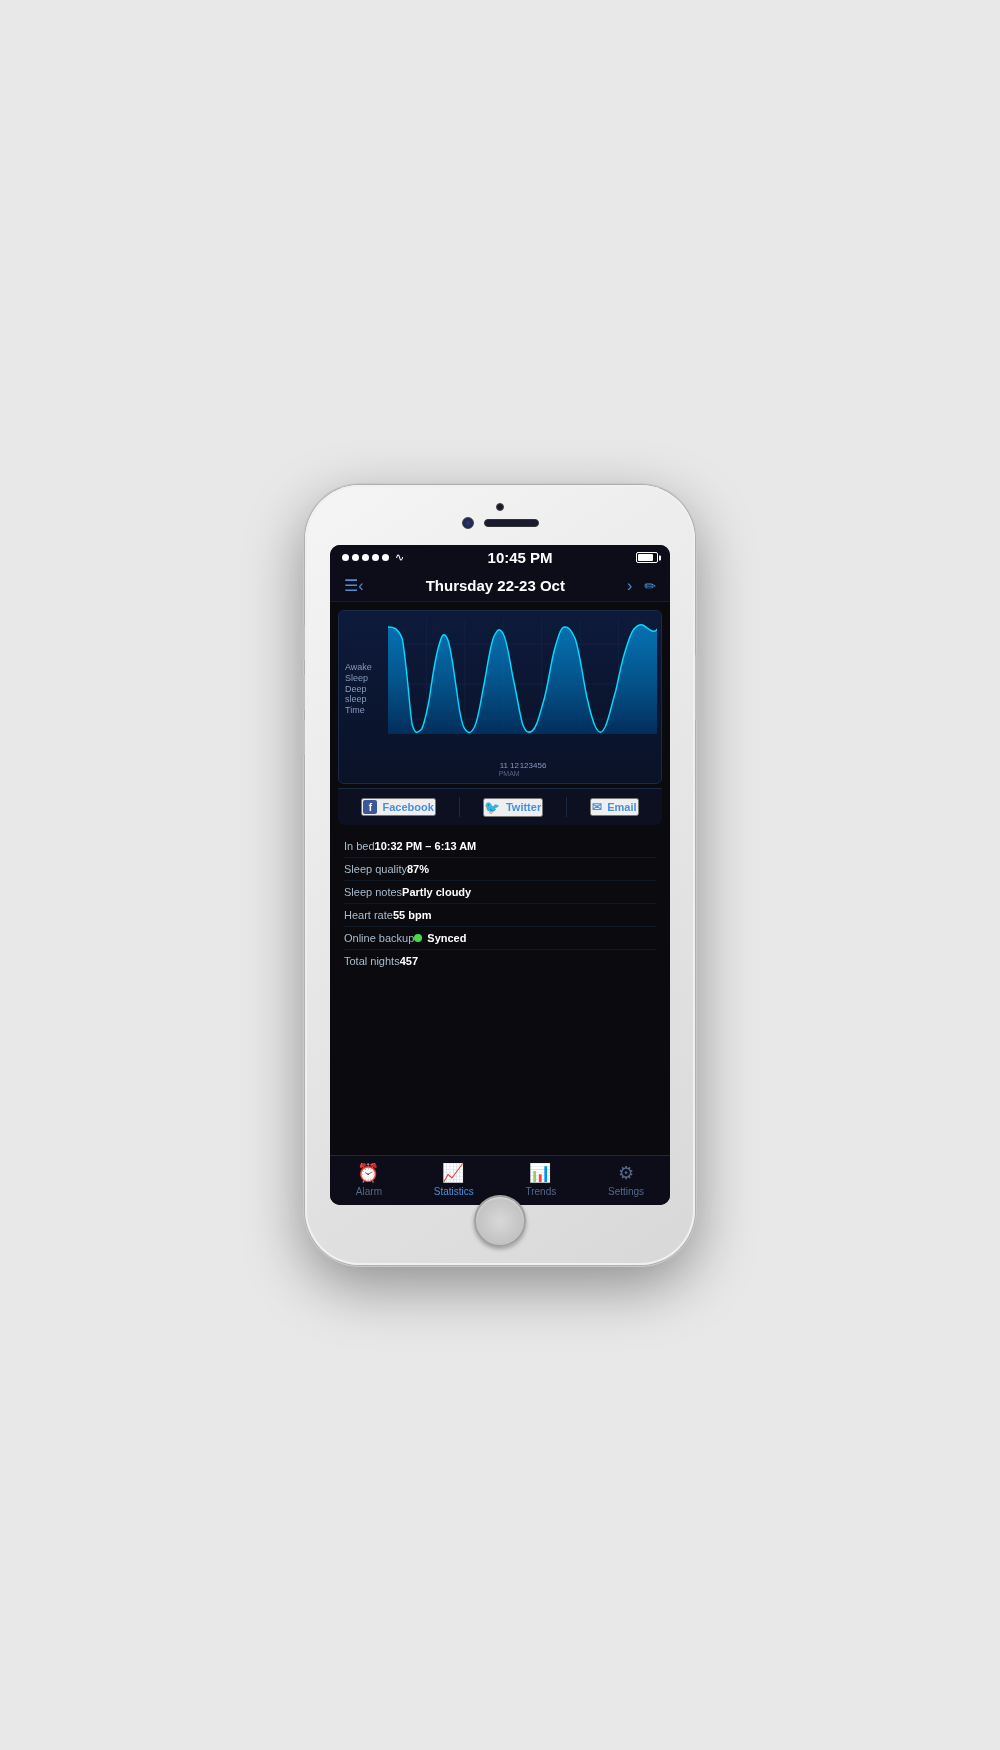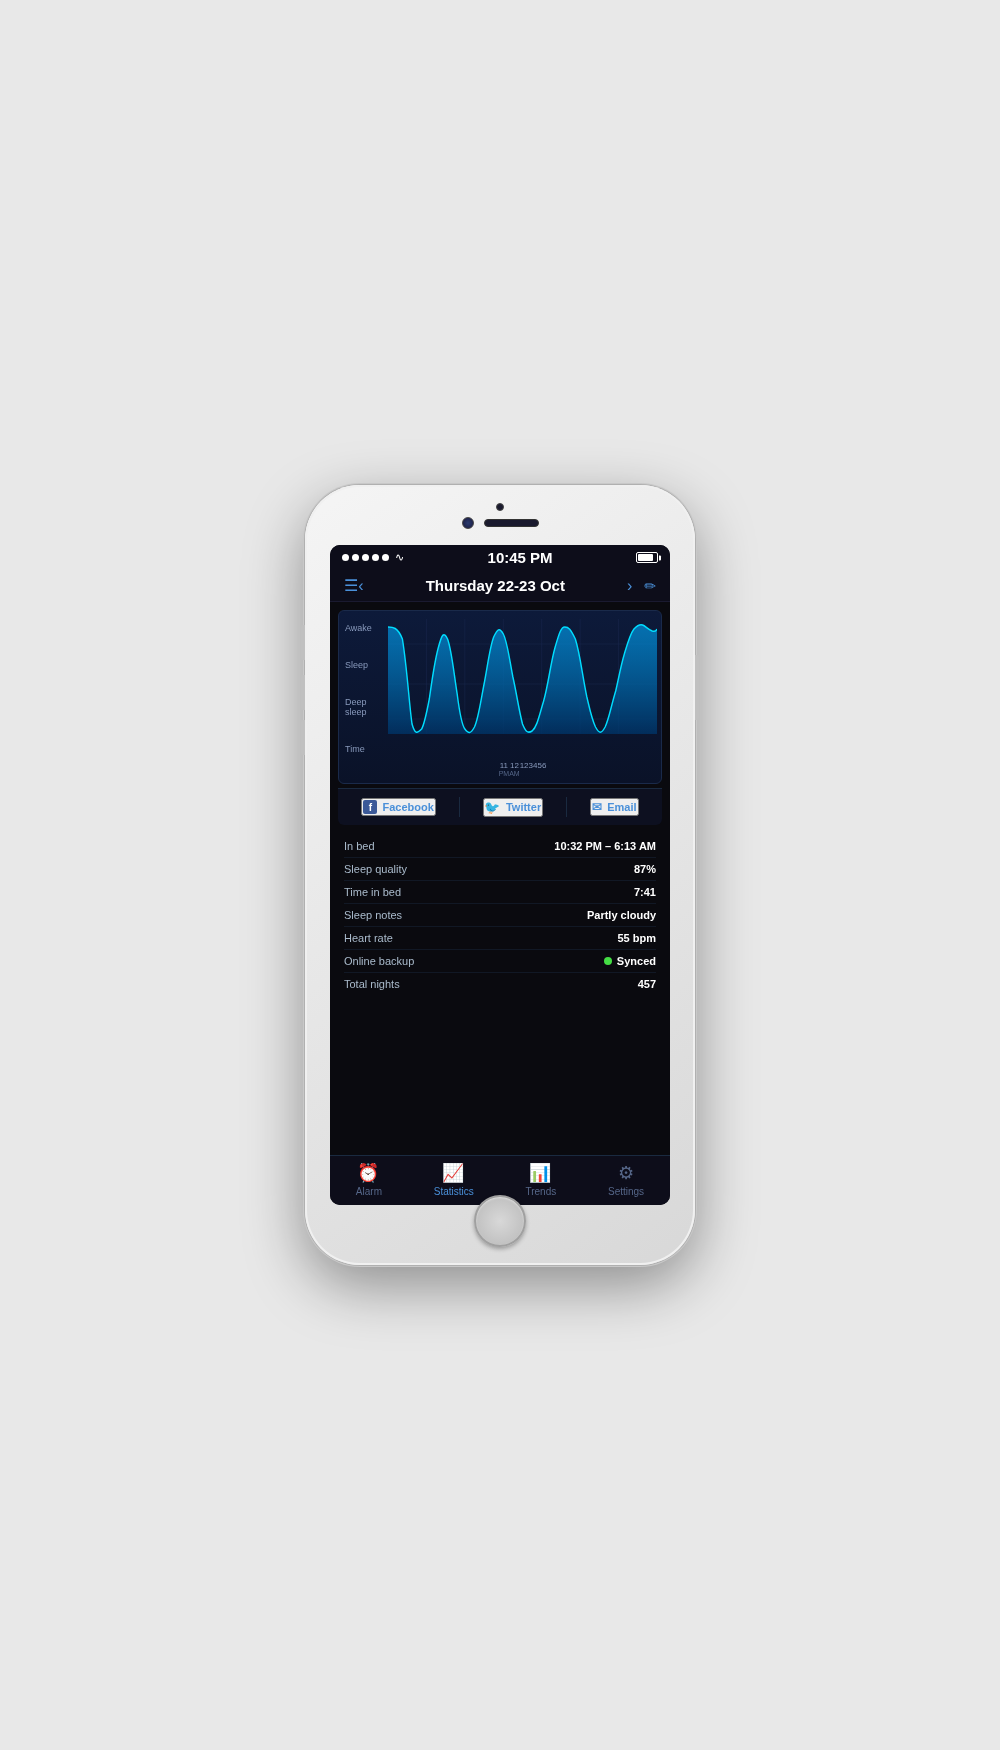--- a/index.html
+++ b/index.html
@@ -220,21 +220,21 @@
     }
 
     .chart-inner {
       display: flex;
       height: 160px;
     }
 
     .chart-labels {
       display: flex;
       flex-direction: column;
-      justify-content: space-between;
+      justify-content: center;
       padding: 4px 6px 24px 2px;
       min-width: 45px;
     }
 
     .chart-label {
       color: #8899bb;
       font-size: 9px;
       line-height: 1.2;
     }
 
@@ -308,21 +308,20 @@
 
     
     .stats-list {
       padding: 10px 14px;
       flex: 1;
       overflow: hidden;
     }
 
     .stat-row {
       display: flex;
-      justify-content: space-between;
       padding: 5px 0;
       border-bottom: 1px solid #111825;
     }
 
     .stat-row:last-child {
       border-bottom: none;
     }
 
     .stat-label {
       color: #aabbcc;
@@ -567,24 +566,20 @@
     <div class="stats-list">
     <div class="stat-row">
           <span class="stat-label">In bed</span>
           <span class="stat-value">10:32 PM – 6:13 AM</span>
         </div>
         <div class="stat-row">
           <span class="stat-label">Sleep quality</span>
           <span class="stat-value">87%</span>
         </div>
         <div class="stat-row">
-          <span class="stat-label">Time in bed</span>
-          <span class="stat-value">7:41</span>
-        </div>
-        <div class="stat-row">
           <span class="stat-label">Sleep notes</span>
           <span class="stat-value">Partly cloudy</span>
         </div>
         <div class="stat-row">
           <span class="stat-label">Heart rate</span>
           <span class="stat-value">55 bpm</span>
         </div>
         <div class="stat-row">
           <span class="stat-label">Online backup</span>
           <span class="stat-value"><span class="synced-dot"></span>Synced</span>

